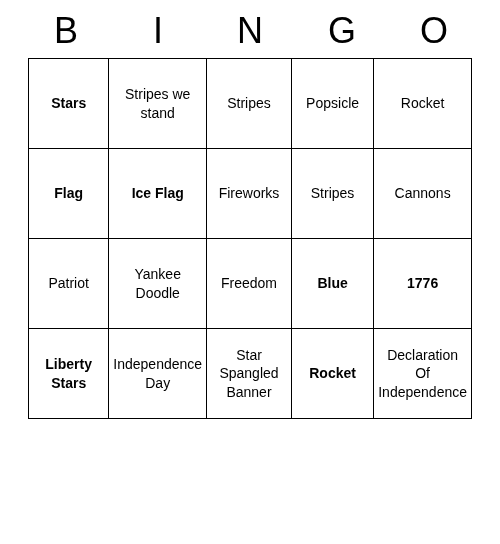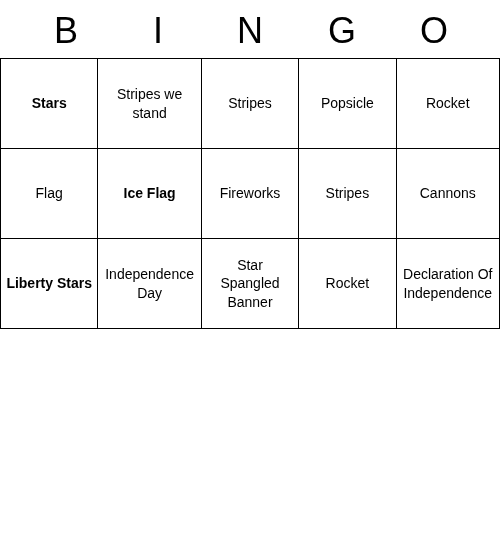--- a/index.html
+++ b/index.html
@@ -28,21 +28,21 @@
 
     .bingo-letter {
       font-size: 36px;
       font-weight: normal;
       width: 80px;
       text-align: center;
       color: #000;
     }
 
     .bingo-grid {
-      width: 500px;
+      width: 444px;
       border-collapse: collapse;
     }
 
     .bingo-grid td {
       border: 1.5px solid #000;
       width: 92px;
       height: 90px;
       text-align: center;
       vertical-align: middle;
       padding: 4px;
@@ -64,21 +64,21 @@
       font-size: 12px;
     }
 
     .cell-free {
       font-size: 22px;
       font-weight: bold;
     }
 
     .cell-bold-large {
       font-size: 30px;
-      font-weight: normal;
+      font-weight: bold;
       margin-left: 17px;
     }
   </style>
 </head>
 <body>
 
 <div class="bingo-title">
   <span class="bingo-letter">B</span>
   <span class="bingo-letter">I</span>
   <span class="bingo-letter">N</span>
@@ -96,20 +96,27 @@
         <td>Rocket</td>
       </tr>
       <tr>
         <td class="cell-bold-large">Flag</td>
         <td class="cell-medium">Ice Flag</td>
         <td>Fireworks</td>
         <td>Stripes</td>
         <td>Cannons</td>
       </tr>
       <tr>
+        <td>Patriot</td>
+        <td>Yankee Doodle</td>
+        <td>Freedom</td>
+        <td class="cell-bold-large">Blue</td>
+        <td class="cell-bold-large">1776</td>
+      </tr>
+      <tr>
         <td class="cell-medium">Liberty Stars</td>
         <td class="cell-small">Independence Day</td>
         <td>Star Spangled Banner</td>
         <td class="cell-bold-large">Rocket</td>
         <td class="cell-small">Declaration Of Independence</td>
       </tr>
     </tbody>
 </table>
 
 </body></html>

